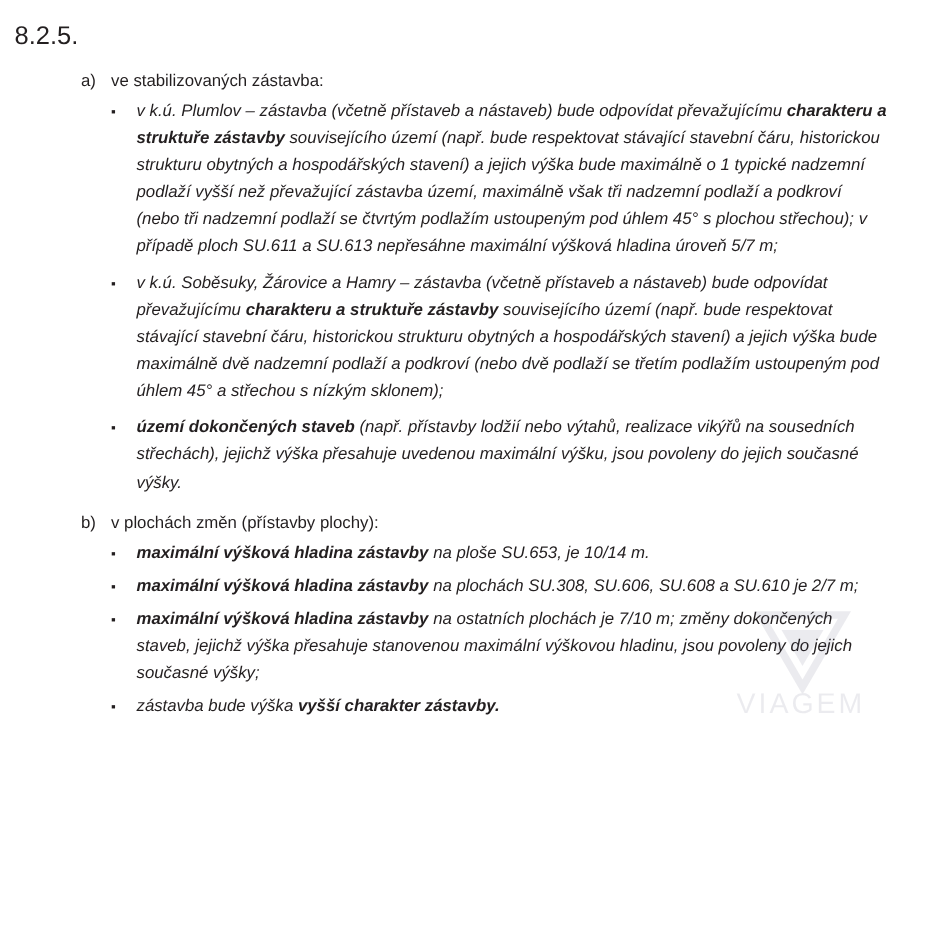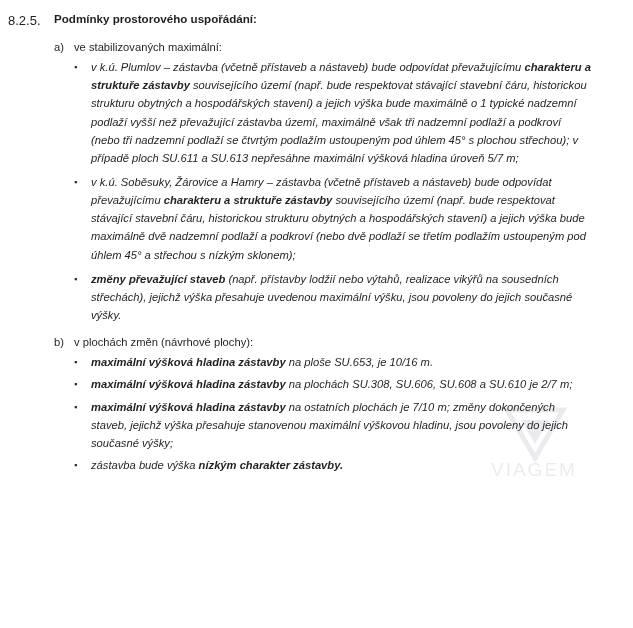--- a/index.html
+++ b/index.html
@@ -28,21 +28,22 @@
 
   
   .heading-row {
     display: flex;
     align-items: flex-start;
     margin-bottom: 7px;
   }
   .heading-num {
     width: 46px;
     flex: 0 0 46px;
-    font-size: 13px;
+    font-size: 17px;
+    text-align: center;
   }
   .heading-text {
     font-weight: bold;
     font-size: 11.6px;
   }
 
   
   .lvl1 {
     display: flex;
     align-items: flex-start;
@@ -108,65 +109,64 @@
     font-family: "Liberation Sans", sans-serif;
   }
 </style>
 </head>
 <body>
 
 <div class="page">
 
   <div class="heading-row">
     <span class="heading-num">8.2.5.</span>
-    <span class="heading-text">Podmínky prostorového uspořádání:</span>
   </div>
 
   <div>
     <div class="lvl1">
       <span class="lvl1-marker">a)</span>
-      <span class="lvl1-text">ve stabilizovaných maximální:</span>
+      <span class="lvl1-text">ve stabilizovaných zástavba:</span>
     </div>
     <div class="bullets group-a">
       <div class="bullet">
         <span class="bullet-mark">▪</span>
         <span class="bullet-body"><span>v k.ú. Plumlov – zástavba (včetně přístaveb a nástaveb) bude odpovídat převažujícímu </span><b>charakteru a struktuře zástavby </b><span>souvisejícího území (např. bude respektovat stávající stavební čáru, historickou strukturu obytných a hospodářských stavení) a jejich výška bude maximálně o 1 typické nadzemní podlaží vyšší než převažující zástavba území, maximálně však tři nadzemní podlaží a podkroví (nebo tři nadzemní podlaží se čtvrtým podlažím ustoupeným pod úhlem 45° s plochou střechou); v případě ploch SU.611 a SU.613 nepřesáhne maximální výšková hladina úroveň 5/7 m;</span></span>
       </div>
       <div class="bullet">
         <span class="bullet-mark">▪</span>
         <span class="bullet-body"><span>v k.ú. Soběsuky, Žárovice a Hamry – zástavba (včetně přístaveb a nástaveb) bude odpovídat převažujícímu </span><b>charakteru a struktuře zástavby </b><span>souvisejícího území (např. bude respektovat stávající stavební čáru, historickou strukturu obytných a hospodářských stavení) a jejich výška bude maximálně dvě nadzemní podlaží a podkroví (nebo dvě podlaží se třetím podlažím ustoupeným pod úhlem 45° a střechou s nízkým sklonem);</span></span>
       </div>
       <div class="bullet">
         <span class="bullet-mark">▪</span>
-        <span class="bullet-body"><b>změny převažující staveb </b><span>(např. přístavby lodžií nebo výtahů, realizace vikýřů na sousedních střechách), jejichž výška přesahuje uvedenou maximální výšku, jsou povoleny do jejich současné výšky.</span></span>
+        <span class="bullet-body"><b>území dokončených staveb </b><span>(např. přístavby lodžií nebo výtahů, realizace vikýřů na sousedních střechách), jejichž výška přesahuje uvedenou maximální výšku, jsou povoleny do jejich současné výšky.</span></span>
       </div>
     </div>
   </div>
 
   <div class="sec-b">
     <div class="lvl1">
       <span class="lvl1-marker">b)</span>
-      <span class="lvl1-text">v plochách změn (návrhové plochy):</span>
+      <span class="lvl1-text">v plochách změn (přístavby plochy):</span>
     </div>
     <div class="bullets group-b">
       <div class="bullet">
         <span class="bullet-mark">▪</span>
-        <span class="bullet-body"><b>maximální výšková hladina zástavby </b><span>na ploše SU.653, je 10/16 m.</span></span>
+        <span class="bullet-body"><b>maximální výšková hladina zástavby </b><span>na ploše SU.653, je 10/14 m.</span></span>
       </div>
       <div class="bullet">
         <span class="bullet-mark">▪</span>
         <span class="bullet-body"><b>maximální výšková hladina zástavby </b><span>na plochách SU.308, SU.606, SU.608 a SU.610 je 2/7 m;</span></span>
       </div>
       <div class="bullet">
         <span class="bullet-mark">▪</span>
         <span class="bullet-body"><b>maximální výšková hladina zástavby </b><span>na ostatních plochách je 7/10 m; změny dokončených staveb, jejichž výška přesahuje stanovenou maximální výškovou hladinu, jsou povoleny do jejich současné výšky;</span></span>
       </div>
       <div class="bullet">
         <span class="bullet-mark">▪</span>
-        <span class="bullet-body"><span>zástavba bude výška </span><b>nízkým charakter zástavby.</b></span>
+        <span class="bullet-body"><span>zástavba bude výška </span><b>vyšší charakter zástavby.</b></span>
       </div>
     </div>
   </div>
 
   <div class="watermark">
     <svg width="160" height="84" viewBox="0 0 160 84">
       <polygon points="52,4 108,4 80,52" fill="none" stroke="#4a4a6a" stroke-width="5"></polygon>
       <polygon points="66,14 94,14 80,38" fill="#4a4a6a"></polygon>
     </svg>
     <span class="wm-text">VIAGEM</span>

